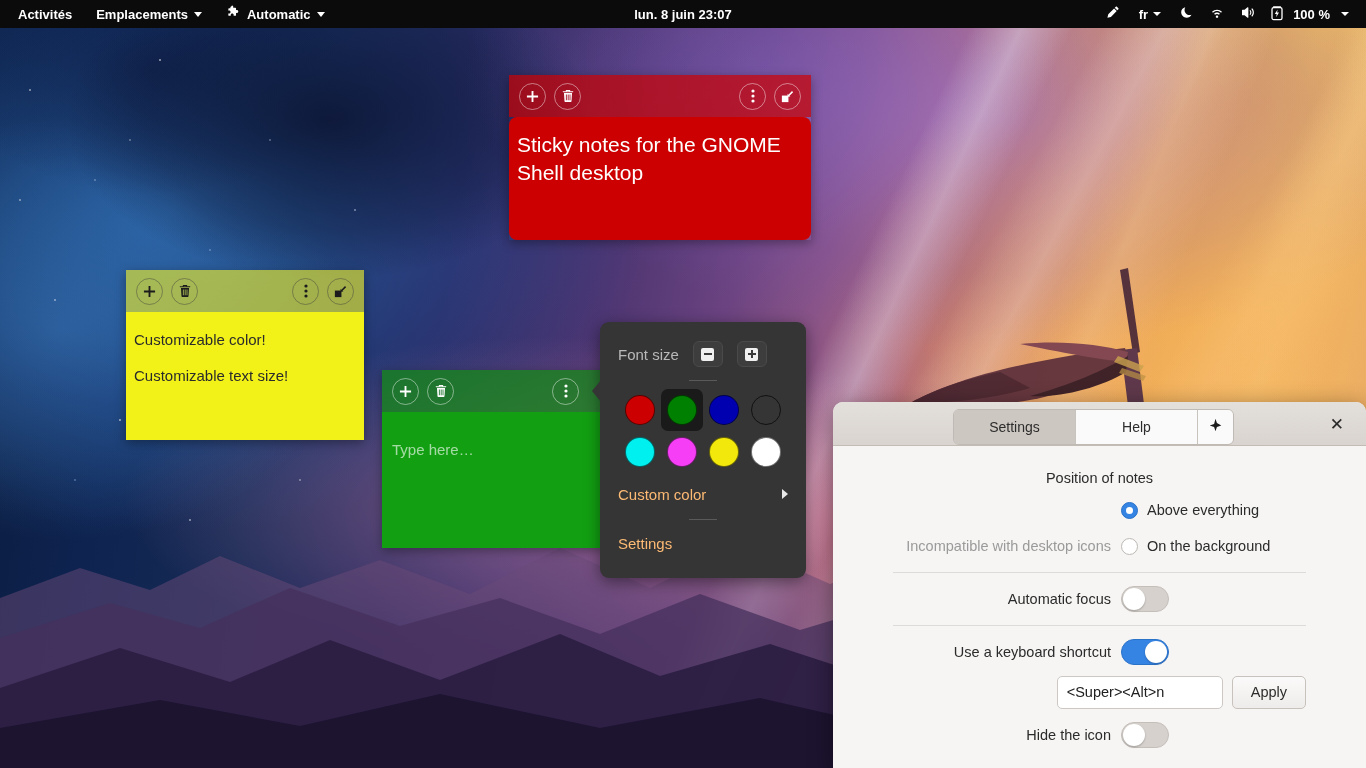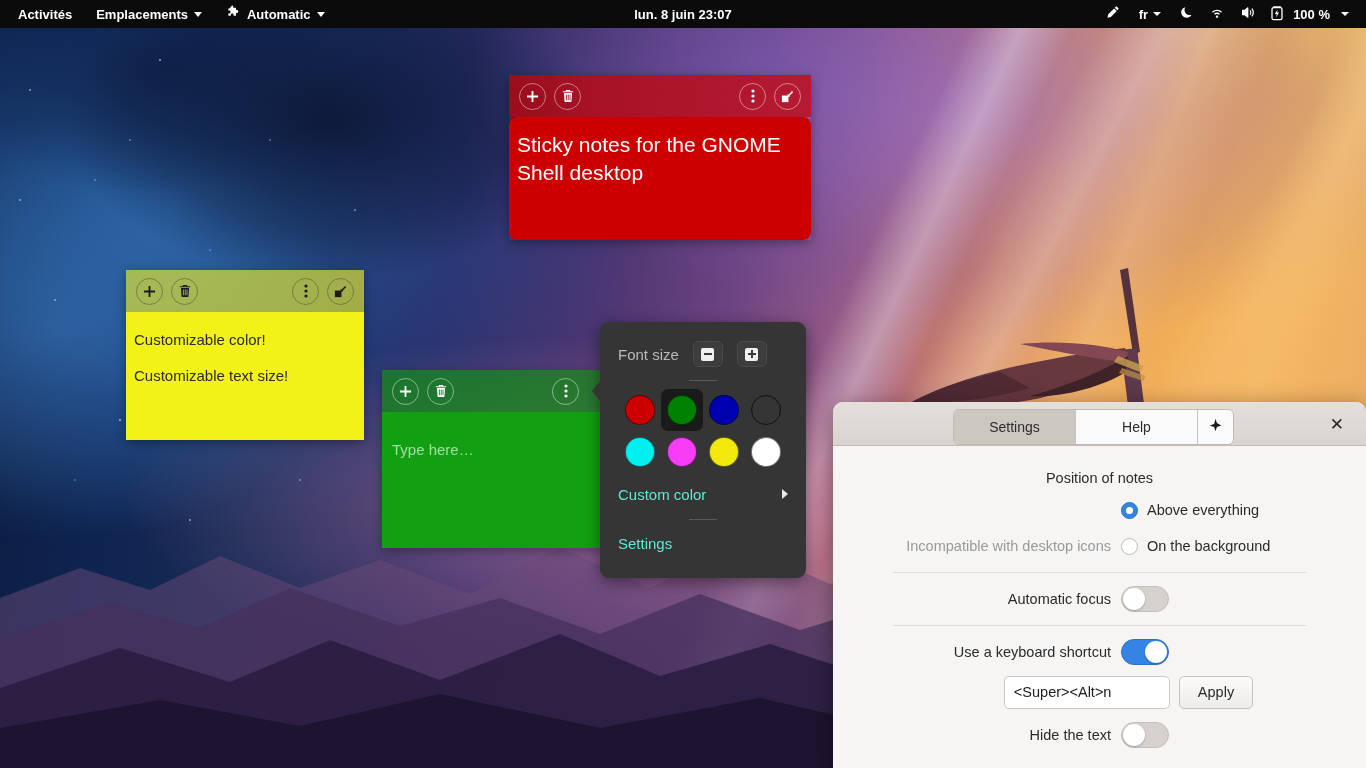--- a/index.html
+++ b/index.html
@@ -276,21 +276,21 @@
   .swatch {
     width: 30px; height: 30px;
     border-radius: 50%;
     border: 1px solid rgba(0,0,0,.55);
   }
   .menu-item {
     display: flex; align-items: center;
     padding: 0 18px;
     height: 34px;
     font-size: 15px;
-    color: #5eead4;
+    color: #fdba74;
   }
   .menu-item .spacer { flex: 1 1 auto; }
   .submenu-arrow {
     width: 0; height: 0;
     border-top: 5px solid transparent;
     border-bottom: 5px solid transparent;
     border-left: 6px solid #e8e8e8;
   }
 
   
@@ -743,32 +743,32 @@
         <span class="lbl-right">Use a keyboard shortcut</span>
         <div class="ctrl">
           <span class="toggle on">
             <span class="knob"></span>
           </span>
         </div>
       </div>
 
       <div class="sw-row" style="min-height:44px;">
         <span class="lbl-right"></span>
-        <div class="ctrl" style="width:355px;justify-content:center;margin-left:-185px;">
+        <div class="ctrl" style="width:355px;justify-content:flex-end;margin-left:-185px;">
           <div class="text-input">
             <span>&lt;Super&gt;&lt;Alt&gt;n</span>
           </div>
           <div class="btn">
             <span>Apply</span>
           </div>
         </div>
       </div>
 
       <div class="sw-row" style="min-height:42px;">
-        <span class="lbl-right">Hide the text</span>
+        <span class="lbl-right">Hide the icon</span>
         <div class="ctrl">
           <span class="toggle">
             <span class="knob"></span>
           </span>
         </div>
       </div>
     </div>
   </div>
 
 </div>

